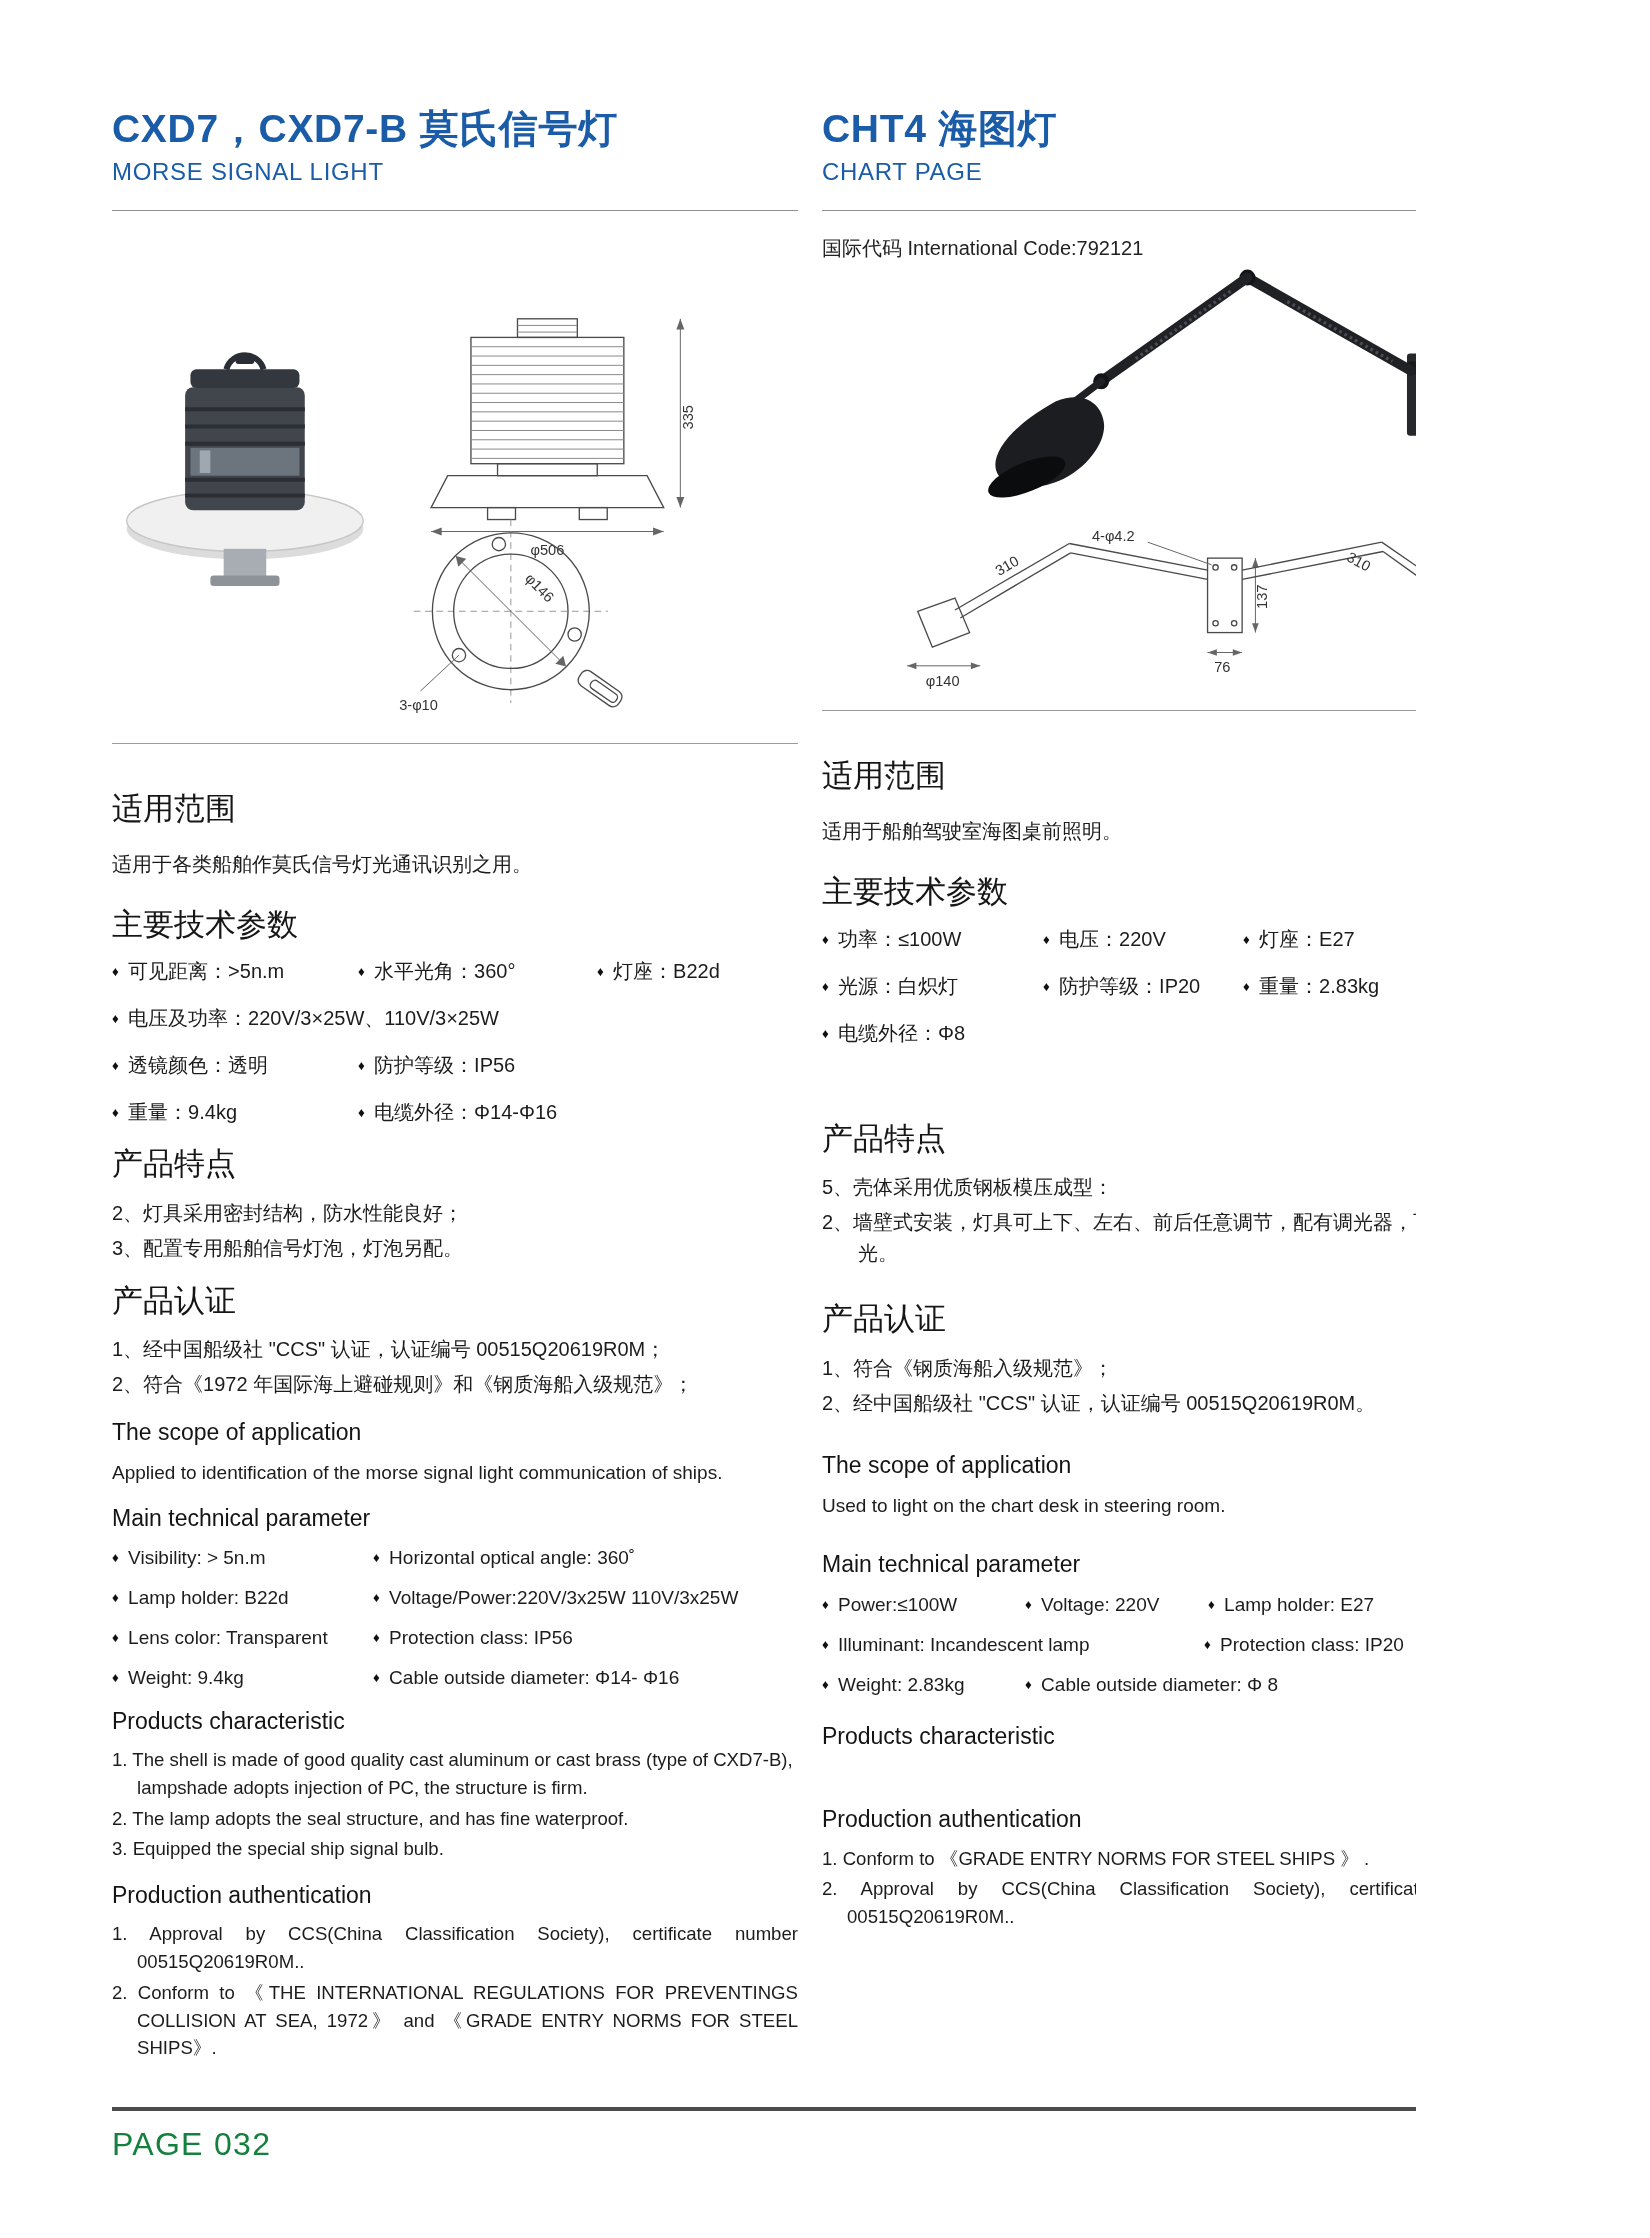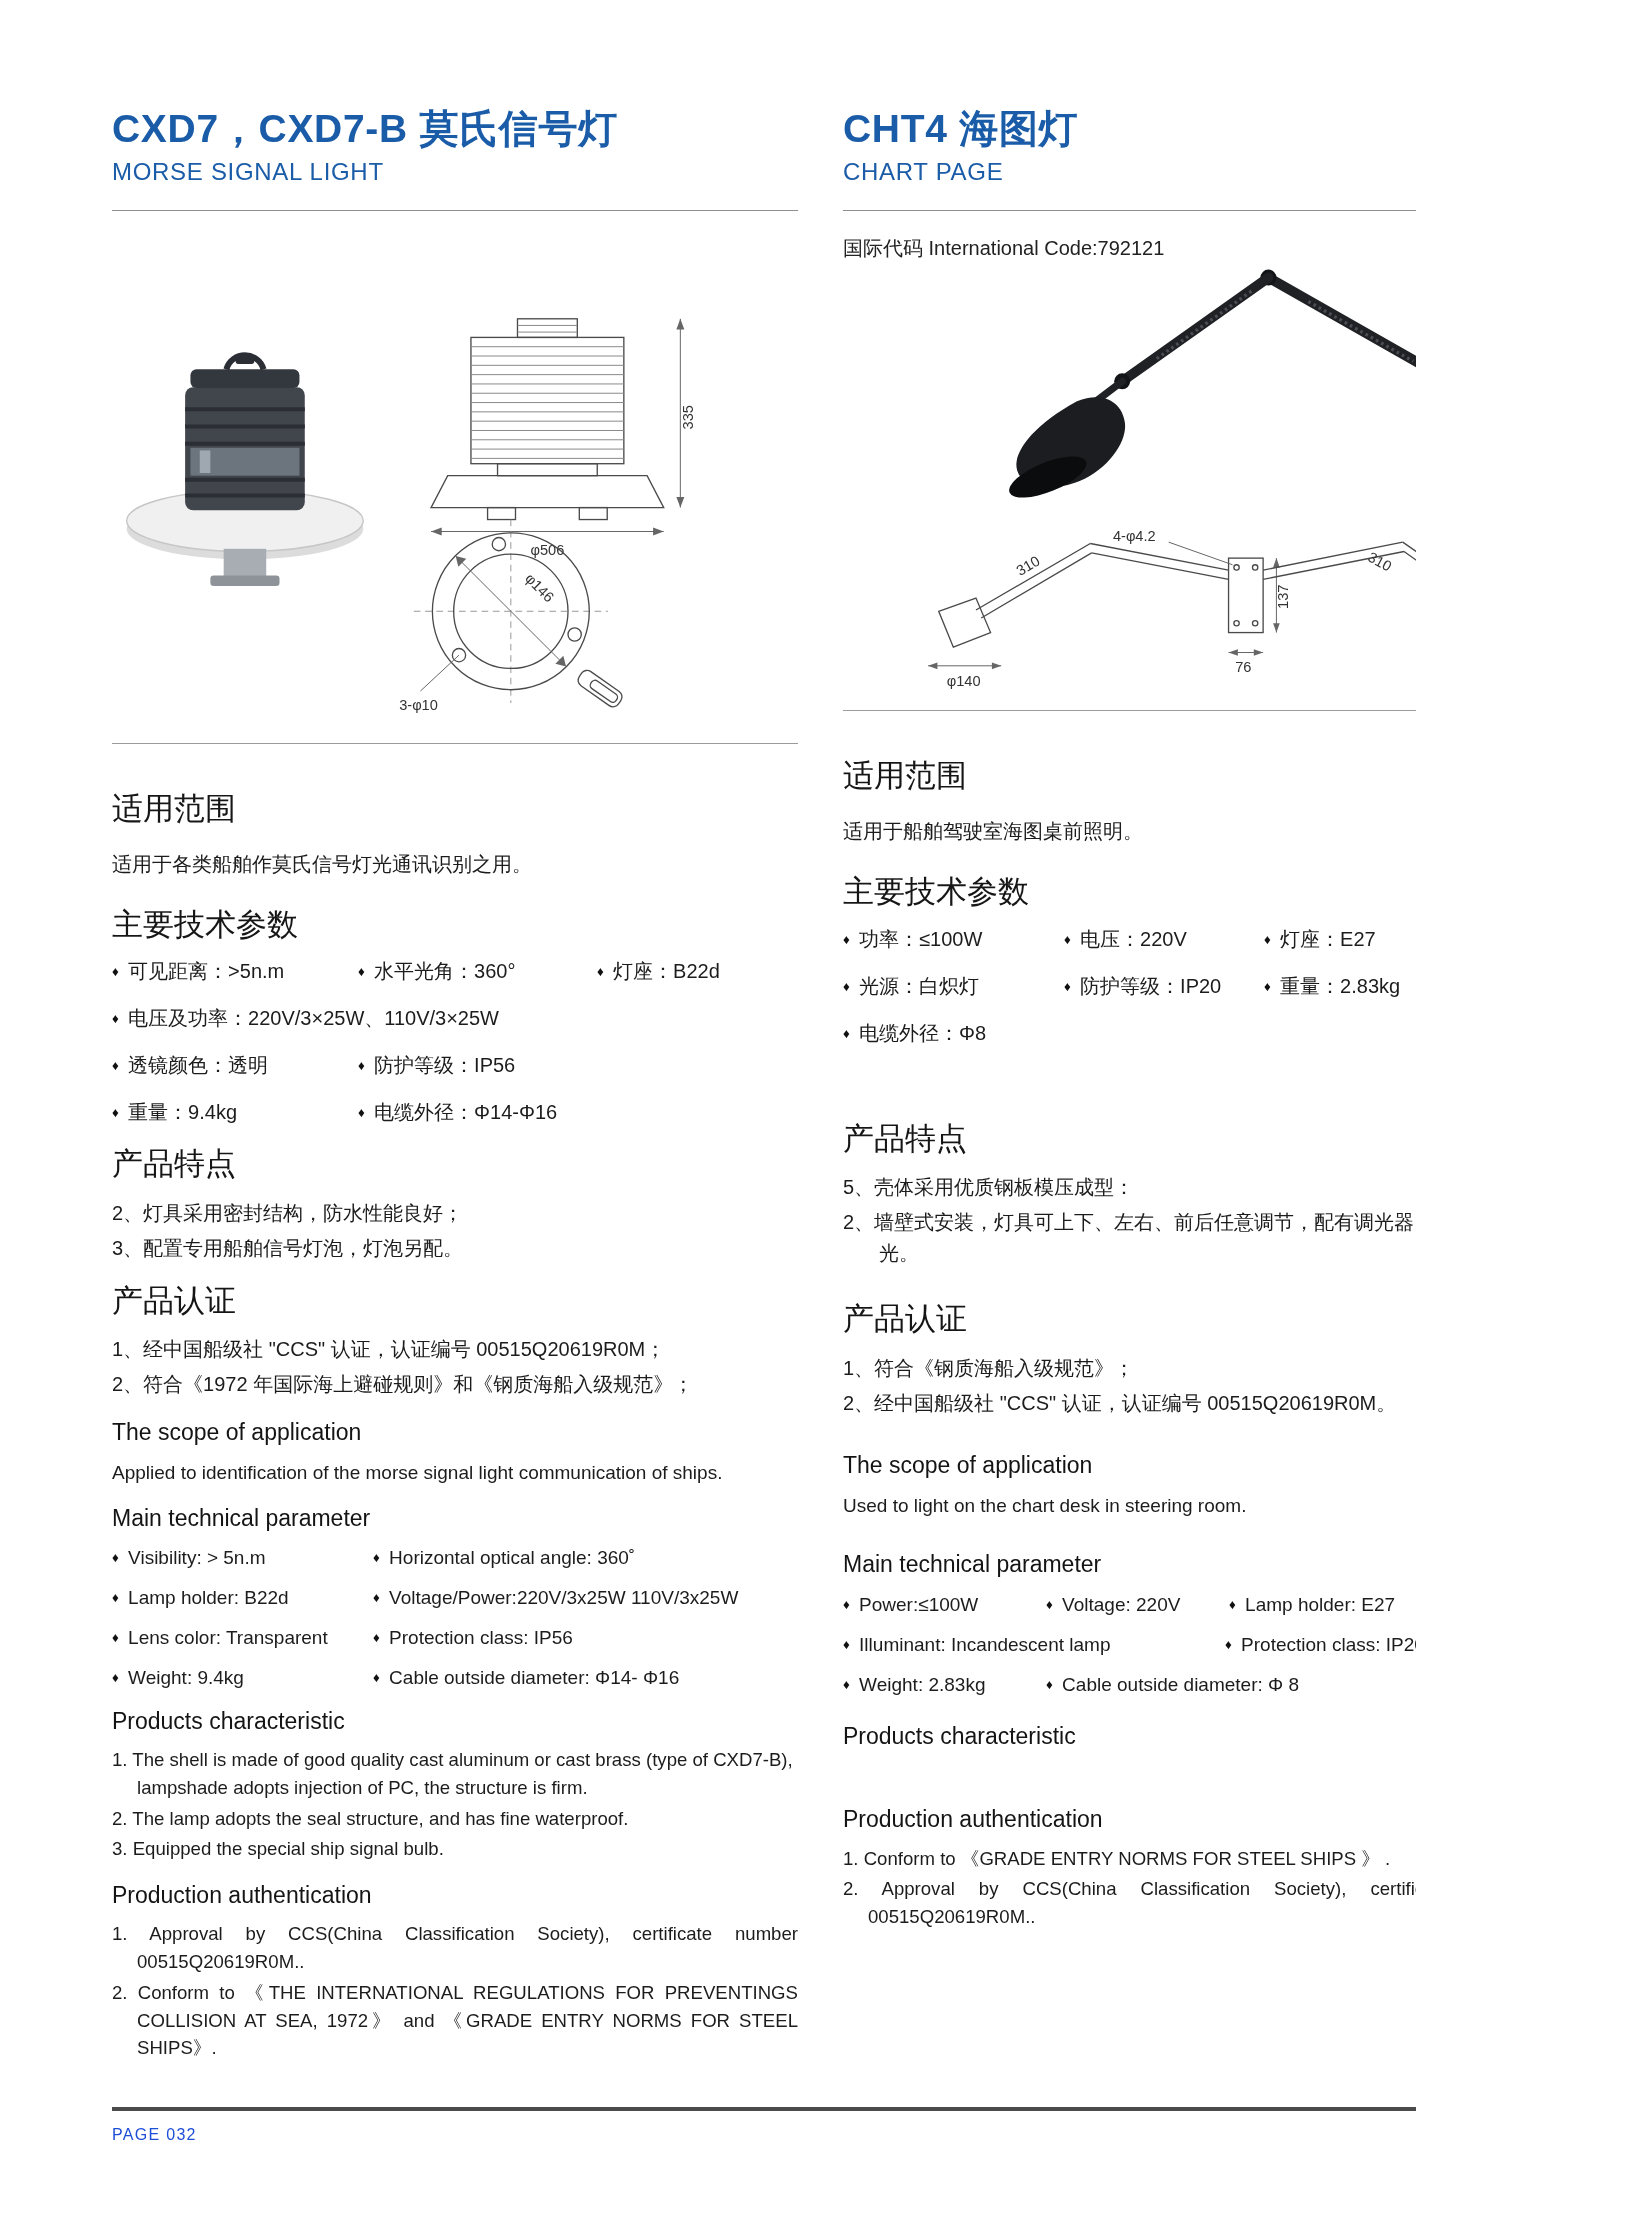--- a/index.html
+++ b/index.html
@@ -1,21 +1,21 @@
 <!DOCTYPE html>
 <html style="font-size:10.6px"><head>
 <meta charset="utf-8">
 <style>
   :root{ --blue:#1a5ca8; --ink:#1c1c1c; }
   html,body{margin:0;padding:0;background:#ffffff;}
   .page{position:relative;width:1416px;height:2239px;background:#ffffff;overflow:hidden;
         font-family:"Liberation Sans", sans-serif;color:var(--ink);}
   .col{position:absolute;top:0;}
   .col.left{left:112px;width:686px;}
-  .col.right{left:843px;width:694px;}
+  .col.right{left:822px;width:694px;}
 
   .title-zh{margin:108px 0 0;font-size:39px;line-height:1.1;font-weight:700;color:var(--blue);letter-spacing:0.7px;}
   .title-en{margin:6.7px 0 0;font-size:24px;font-weight:500;color:var(--blue);letter-spacing:0.7px;}
   .rule-thin{border:none;border-top:1.3px solid #8f8f8f;margin:24px 0 0;}
   .divider{border:none;border-top:1.3px solid #9b9b9b;margin:0;}
 
   .figure{position:relative;}
   .left .figure{height:532px;}
   .right .figure{height:450px;margin-top:1.3px;}
   .figure svg{position:absolute;left:0;top:0;}
@@ -43,21 +43,21 @@
   .list .li{padding-left:36px;text-indent:-36px;margin:0 0 4px;}
   .list.en{font-size:18.6px;line-height:1.5;margin-top:12px;}
   .list.en .li{padding-left:25px;text-indent:-25px;margin:0 0 2.7px;}
   .just{text-align:justify;}
 
   
   .mtA{margin-top:74px;} .mtB{margin-top:32px;} .mtC{margin-top:33px;}
   .mtD{margin-top:32px;} .mtE{margin-top:27px;} .mtF{margin-top:57px;}
 
   .footer-rule{position:absolute;left:112px;width:1425px;top:2107px;border:none;border-top:4px solid #4b4b4b;margin:0;}
-  .page-num{position:absolute;left:112px;top:2126px;font-size:16px;letter-spacing:1.3px;color:#1d4ed8;}
+  .page-num{position:absolute;left:112px;top:2126px;font-size:32px;letter-spacing:1.3px;color:#15803d;}
 
   svg .ln{stroke:#4a4a4a;fill:none;stroke-width:2;}
   svg .hatch{stroke:#8a8a8a;stroke-width:1.5;}
   svg .dimln{stroke:#666;stroke-width:1.5;fill:none;}
   svg .dash{stroke:#999;stroke-width:1.5;stroke-dasharray:10 7;fill:none;}
   svg text.dim{font-family:"Liberation Sans",sans-serif;font-size:22px;fill:#333;stroke:none;}
 </style>
 </head>
 <body>
 

